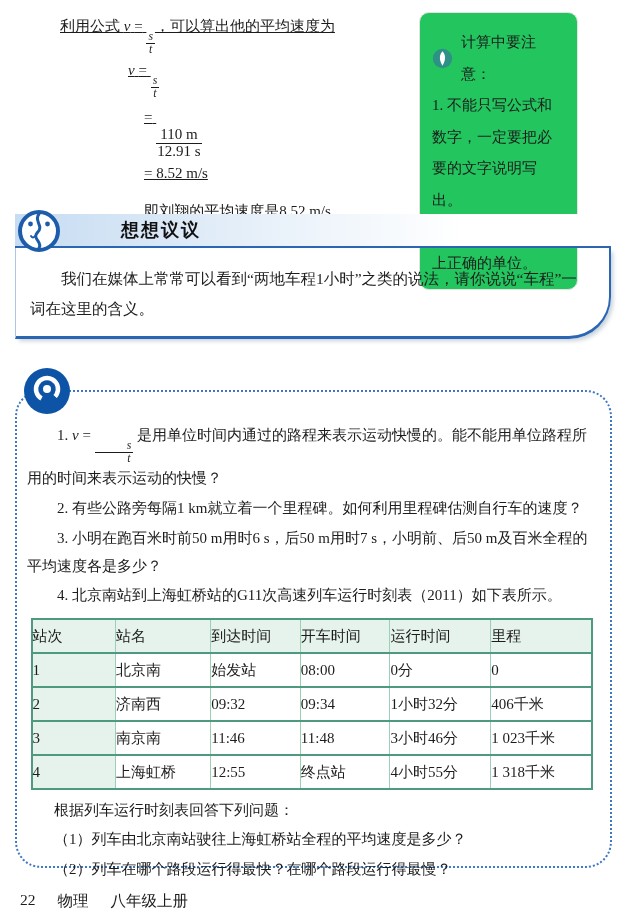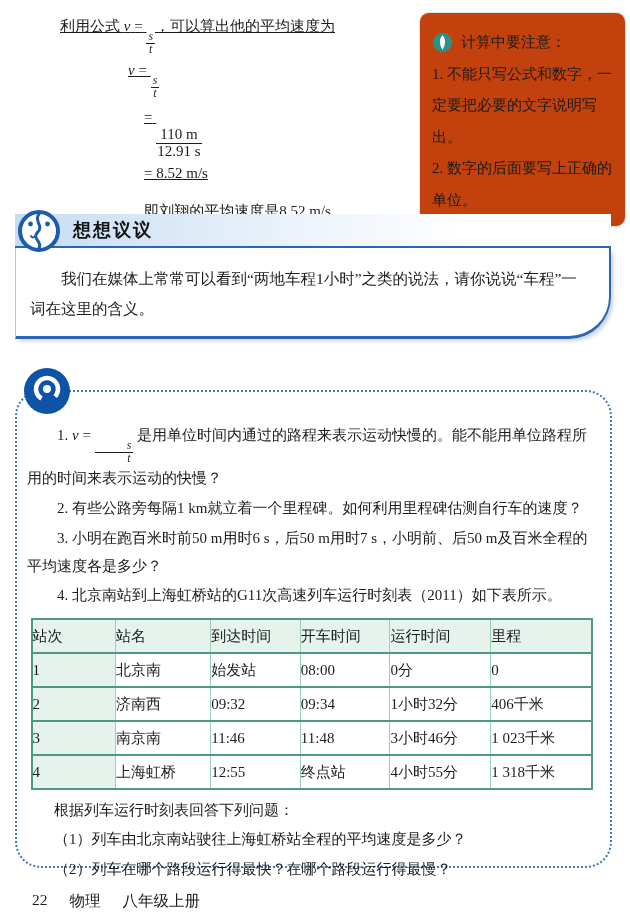--- a/index.html
+++ b/index.html
@@ -20,36 +20,36 @@
   i.var { font-family:"Liberation Serif",serif; font-style:italic; }
   .frac {
     display:inline-flex; flex-direction:column; align-items:center;
     vertical-align:-0.75em; line-height:1.05; font-size:0.78em; font-style:italic;
   }
   .frac .num { border-bottom:1px solid #1c1c1c; padding:0 2px; display:block; }
   .frac.big { font-size:1em; font-style:normal; vertical-align:-1.15em; }
   .frac.big .num { padding:0 4px; }
   
   .note-box {
-    position:absolute; left:419px; top:12px; width:207px; min-height:182px;
-    background:#c2410c; border:1px solid #e3e3df; border-radius:10px;
+    position:absolute; left:419px; top:12px; width:159px; min-height:182px;
+    background:#22c55e; border:1px solid #e3e3df; border-radius:10px;
     padding:14px 12px 10px 12px; line-height:2.1; font-size:15px;
   }
   .note-title { display:flex; align-items:center; gap:8px; }
   .note-title svg { flex:0 0 auto; }
   .note-item { margin-top:0; }
   
   .think-box {
     position:absolute; left:15px; top:214px; width:596px;
   }
   .think-header {
     position:relative; height:34px;
     background:linear-gradient(to right,#c6dcf2 0%,#eaf2fa 45%,#ffffff 75%);
     border-bottom:2px solid #2a66b4;
-    display:flex; align-items:center;
+    display:flex; align-items:center;padding-left:48px;
   }
   .think-header .title {
     margin-left:58px; font-weight:bold; font-size:18px; letter-spacing:2px;
     font-family:"Liberation Sans","DejaVu Sans",sans-serif; color:#111;
   }
   .think-icon { position:absolute; left:2px; top:-5px; }
   .think-body {
     border-left:1px solid #aac8e6; border-right:2px solid #2a66b4;
     border-bottom:3px solid #2a66b4; border-bottom-right-radius:42px;
     box-shadow:3px 3px 4px -1px rgba(130,150,170,0.45);
@@ -84,21 +84,21 @@
     border-left:1.5px solid #9ccfb6; border-right:1.5px solid #9ccfb6;
     text-align:left; height:34px; font-weight:normal; background:#ffffff;
   }
   table.train { border:2px solid #4d9a80; }
   table.train th { background:#e5f3ec; }
   table.train td.first-col { background:#e5f3ec; }
   col.c1{width:15%;} col.c2{width:17%;} col.c3{width:16%;} col.c4{width:16%;} col.c5{width:18%;} col.c6{width:18%;}
   .followup { line-height:1.95; text-indent:1.8em; }
   
   .footer {
-    position:absolute; left:32px; top:891px; font-size:15.5px; color:#1c1c1c;
+    position:absolute; left:20px; top:891px; font-size:15.5px; color:#1c1c1c;
     display:flex; gap:22px;
   }
 </style>
 </head>
 <body>
 
 <div class="top-row">
 
   <div class="solution">
     <div>

